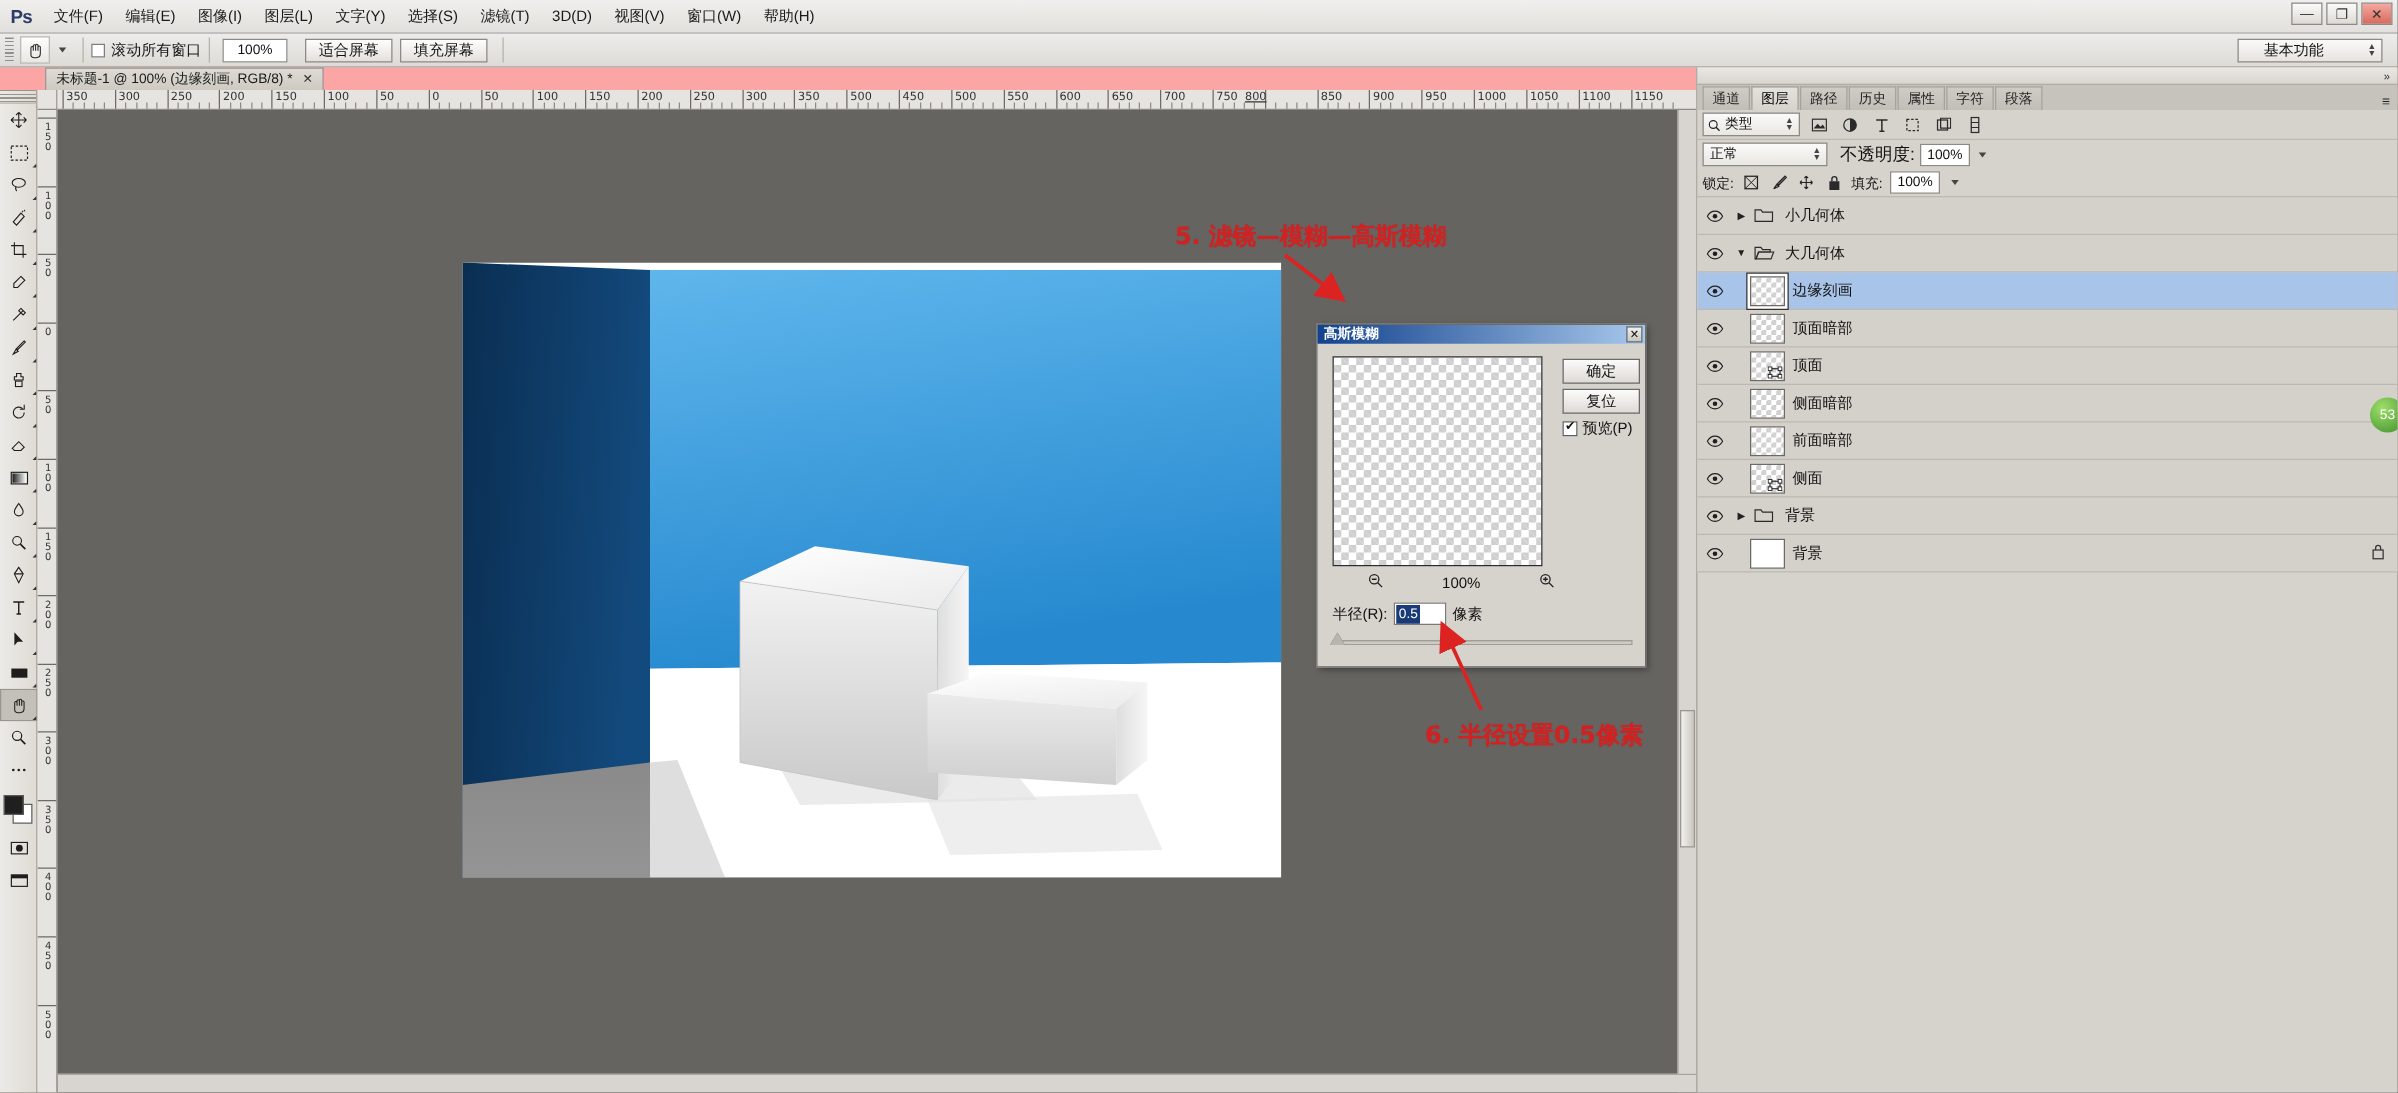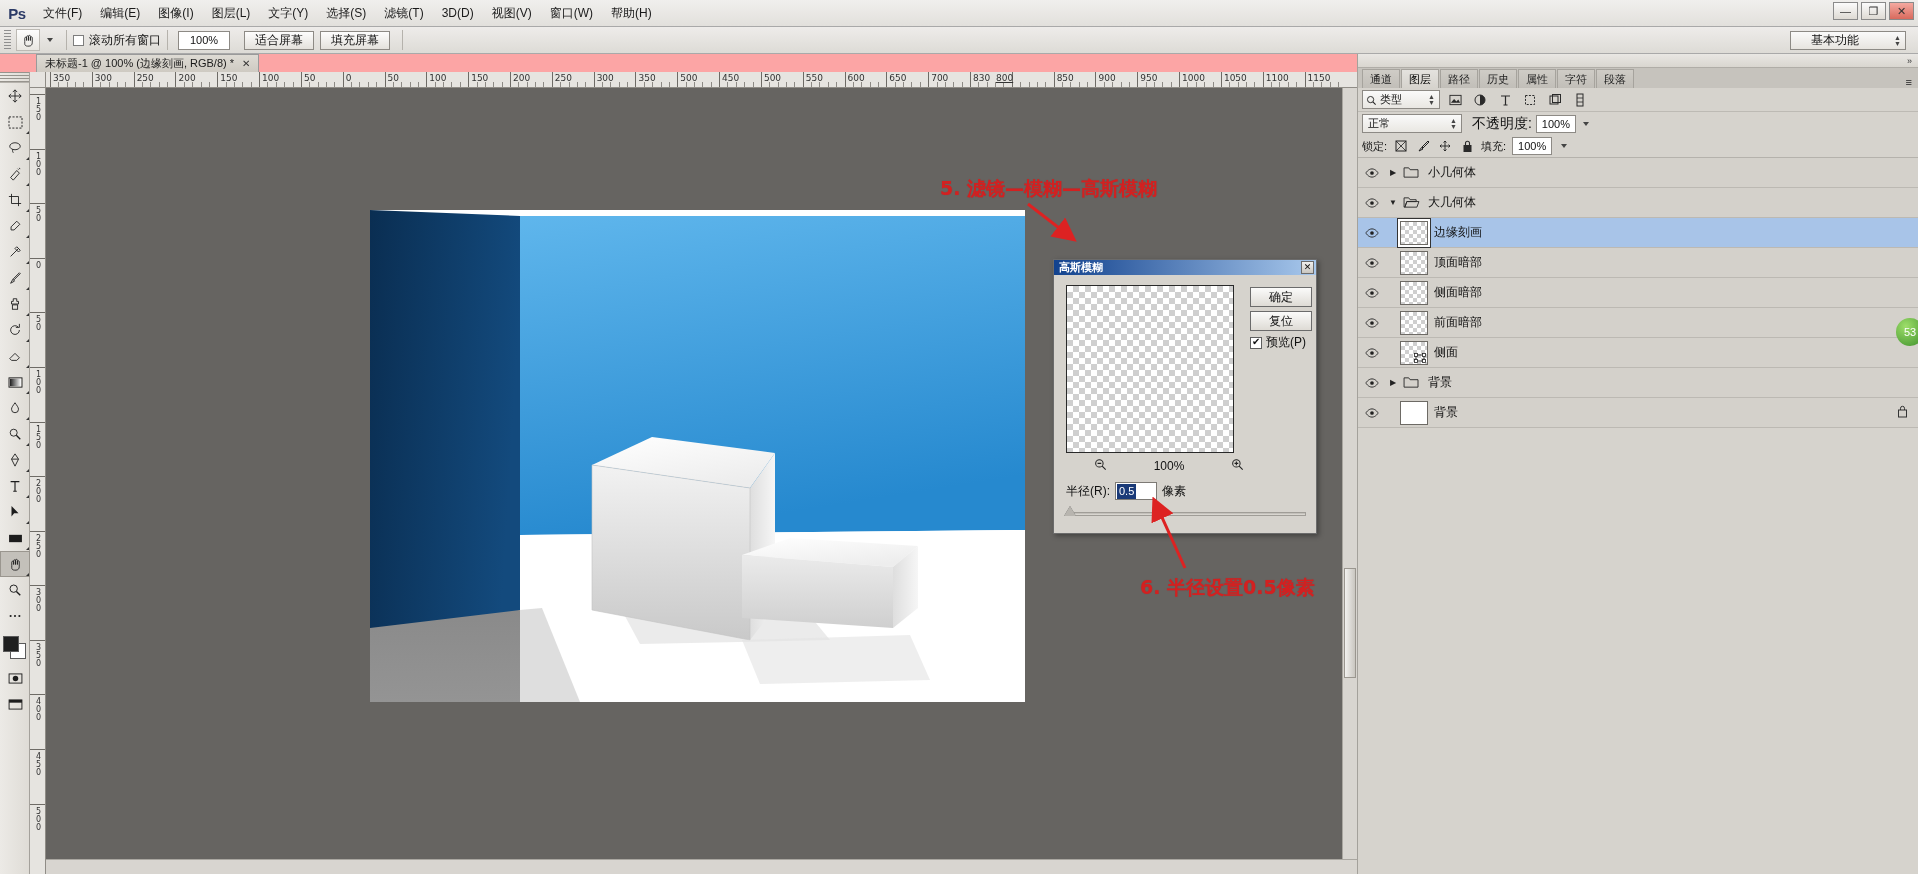--- a/index.html
+++ b/index.html
@@ -525,21 +525,21 @@
       <div class="rh-tick minor" style="left: 857.091px;"></div>
       <div class="rh-tick minor" style="left: 865.455px;"></div>
       <div class="rh-tick minor" style="left: 873.818px;"></div>
       <div class="rh-tick" style="left: 882.182px;"></div>
       <div class="rh-lab" style="left: 885.182px;">700</div>
       <div class="rh-tick minor" style="left: 890.545px;"></div>
       <div class="rh-tick minor" style="left: 898.909px;"></div>
       <div class="rh-tick minor" style="left: 907.273px;"></div>
       <div class="rh-tick minor" style="left: 915.636px;"></div>
       <div class="rh-tick" style="left: 924px;"></div>
-      <div class="rh-lab" style="left: 927px;">830</div>
+      <div class="rh-lab" style="left: 927px;">750</div>
       <div class="rh-tick minor" style="left: 932.364px;"></div>
       <div class="rh-tick minor" style="left: 940.727px;"></div>
       <div class="rh-tick minor" style="left: 949.091px;"></div>
       <div class="rh-tick minor" style="left: 957.455px;"></div>
       <div class="rh-tick" style="left: 965.818px;"></div>
       <div class="rh-lab" style="left: 950px; text-decoration: underline;">800</div>
       <div class="rh-tick minor" style="left: 974.182px;"></div>
       <div class="rh-tick minor" style="left: 982.545px;"></div>
       <div class="rh-tick minor" style="left: 990.909px;"></div>
       <div class="rh-tick minor" style="left: 999.273px;"></div>
@@ -840,20 +840,39 @@
             <span class="layer-name">顶面暗部</span>
           </div>
           <div class="layer-row">
             <span class="eye">
               <svg width="14" height="10" viewBox="0 0 16 11">
                 <path d="M8 .8C3.6.8 1 5.5 1 5.5S3.6 10.2 8 10.2 15 5.5 15 5.5 12.4.8 8 .8z" fill="none" stroke="#1f1f1f" stroke-width="1"></path>
                 <circle cx="8" cy="5.5" r="2.1" fill="#1f1f1f"></circle>
               </svg>
             </span>
             <span style="width: 14px;"></span>
+            <span class="thumb-box">
+              <svg style="position:absolute;right:1px;bottom:1px" width="12" height="10" viewBox="0 0 12 10">
+                <rect x="2" y="2" width="8" height="6" fill="none" stroke="#222" stroke-width="0.9"></rect>
+                <rect x="0.5" y="0.5" width="3" height="3" fill="#fff" stroke="#222" stroke-width="0.8"></rect>
+                <rect x="8.5" y="0.5" width="3" height="3" fill="#fff" stroke="#222" stroke-width="0.8"></rect>
+                <rect x="0.5" y="6.5" width="3" height="3" fill="#fff" stroke="#222" stroke-width="0.8"></rect>
+                <rect x="8.5" y="6.5" width="3" height="3" fill="#fff" stroke="#222" stroke-width="0.8"></rect>
+              </svg>
+            </span>
+            <span class="layer-name">顶面</span>
+          </div>
+          <div class="layer-row">
+            <span class="eye">
+              <svg width="14" height="10" viewBox="0 0 16 11">
+                <path d="M8 .8C3.6.8 1 5.5 1 5.5S3.6 10.2 8 10.2 15 5.5 15 5.5 12.4.8 8 .8z" fill="none" stroke="#1f1f1f" stroke-width="1"></path>
+                <circle cx="8" cy="5.5" r="2.1" fill="#1f1f1f"></circle>
+              </svg>
+            </span>
+            <span style="width: 14px;"></span>
             <span class="thumb-box"></span>
             <span class="layer-name">侧面暗部</span>
           </div>
           <div class="layer-row">
             <span class="eye">
               <svg width="14" height="10" viewBox="0 0 16 11">
                 <path d="M8 .8C3.6.8 1 5.5 1 5.5S3.6 10.2 8 10.2 15 5.5 15 5.5 12.4.8 8 .8z" fill="none" stroke="#1f1f1f" stroke-width="1"></path>
                 <circle cx="8" cy="5.5" r="2.1" fill="#1f1f1f"></circle>
               </svg>
             </span>

